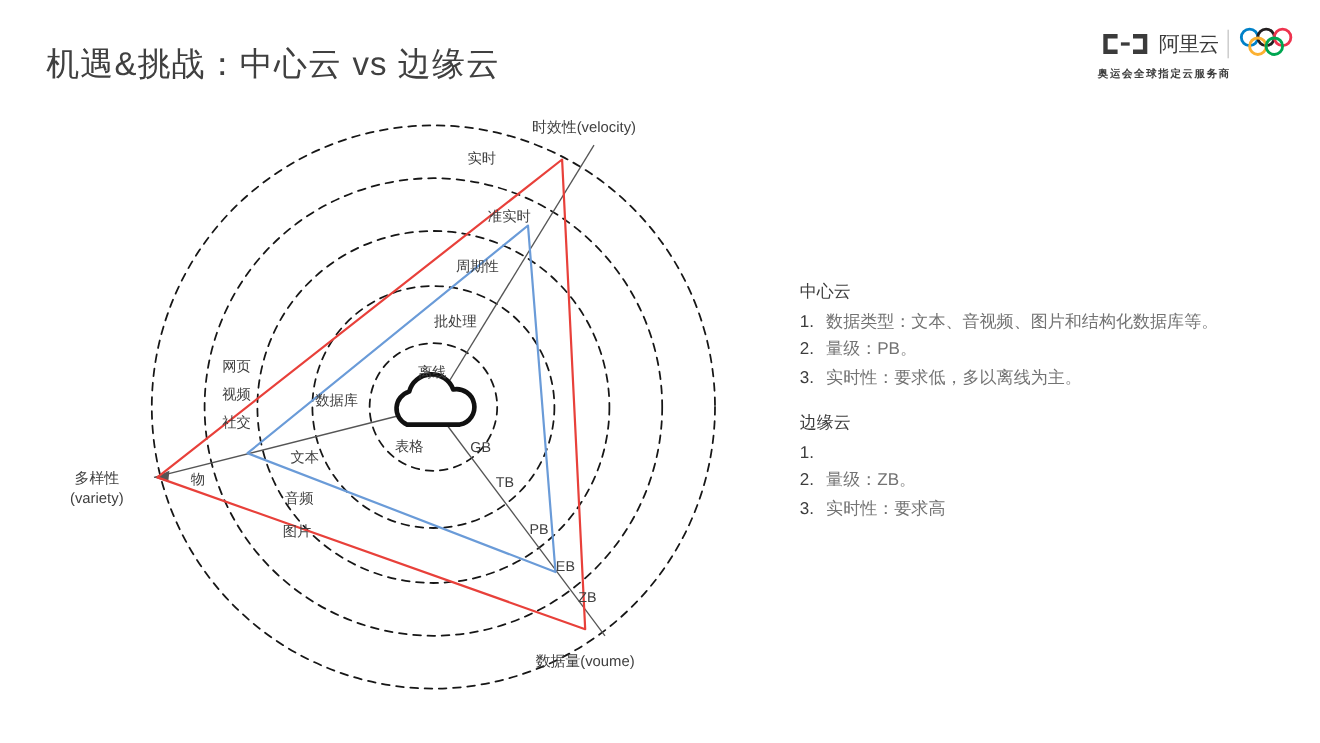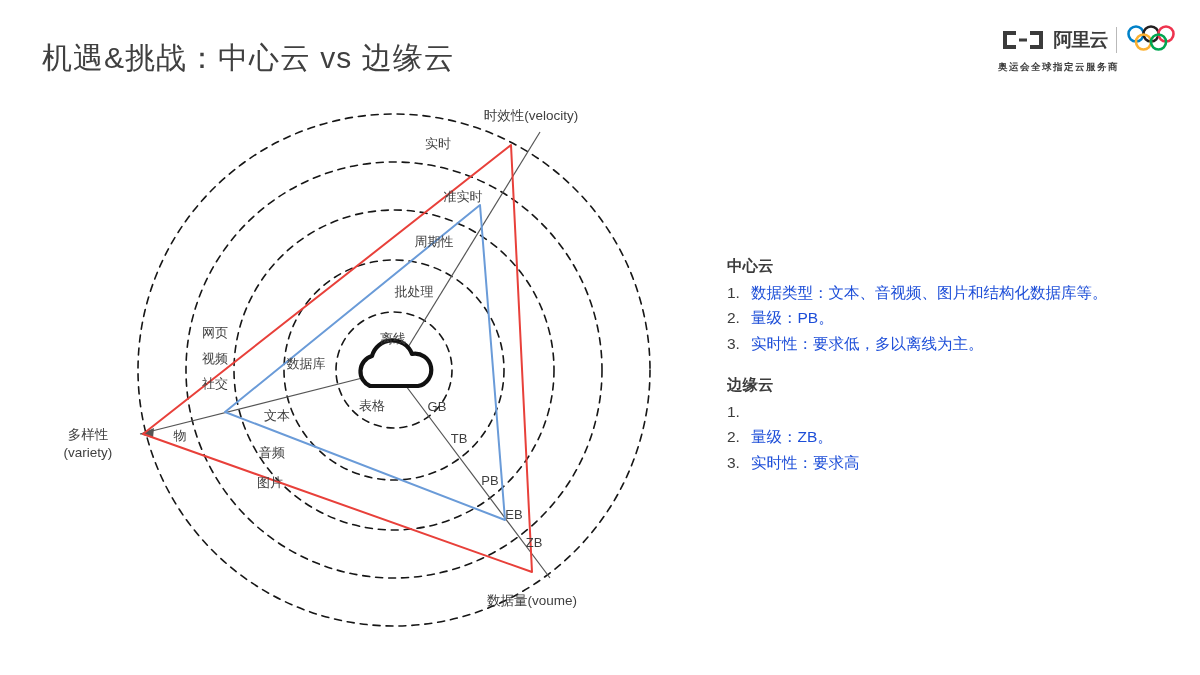--- a/index.html
+++ b/index.html
@@ -43,21 +43,21 @@
     gap: 8px;
     height: 32px;
   }
   #brand-mark {
     display: flex;
     align-items: center;
     gap: 3px;
   }
   #brand-name {
     font-size: 19px;
-    font-weight: 700;
+    font-weight: 400;
     color: #3b3b3b;
     letter-spacing: -1px;
   }
   #logo-divider {
     width: 1px;
     height: 26px;
     background: #b9b9b9;
   }
   #brand-tagline {
     text-align: left;
@@ -95,34 +95,33 @@
     font-size: 15.5px;
     line-height: 1.0;
     color: #3c3c3c;
   }
   .info-group { margin-bottom: 26px; }
   .info-group:last-child { margin-bottom: 0; }
   .info-heading {
     font-size: 15.5px;
     margin-bottom: 11px;
     color: #3c3c3c;
-    font-weight: bold;
   }
   .info-item {
     display: flex;
     align-items: flex-start;
     margin-bottom: 10px;
     white-space: nowrap;
   }
   .info-num {
     width: 24px;
     flex: 0 0 24px;
     color: #3c3c3c;
   }
-  .info-text { color: #1d4ed8; }
+  .info-text { color: #737373; }
 </style>
 </head>
 <body>
 
 <div id="slide-title">机遇&amp;挑战：中心云 vs 边缘云</div>
 
 <div id="brand-logo">
   <div class="logo-row">
     <span id="brand-mark">
       <svg width="46" height="22" viewBox="0 0 46 22" aria-hidden="true">

